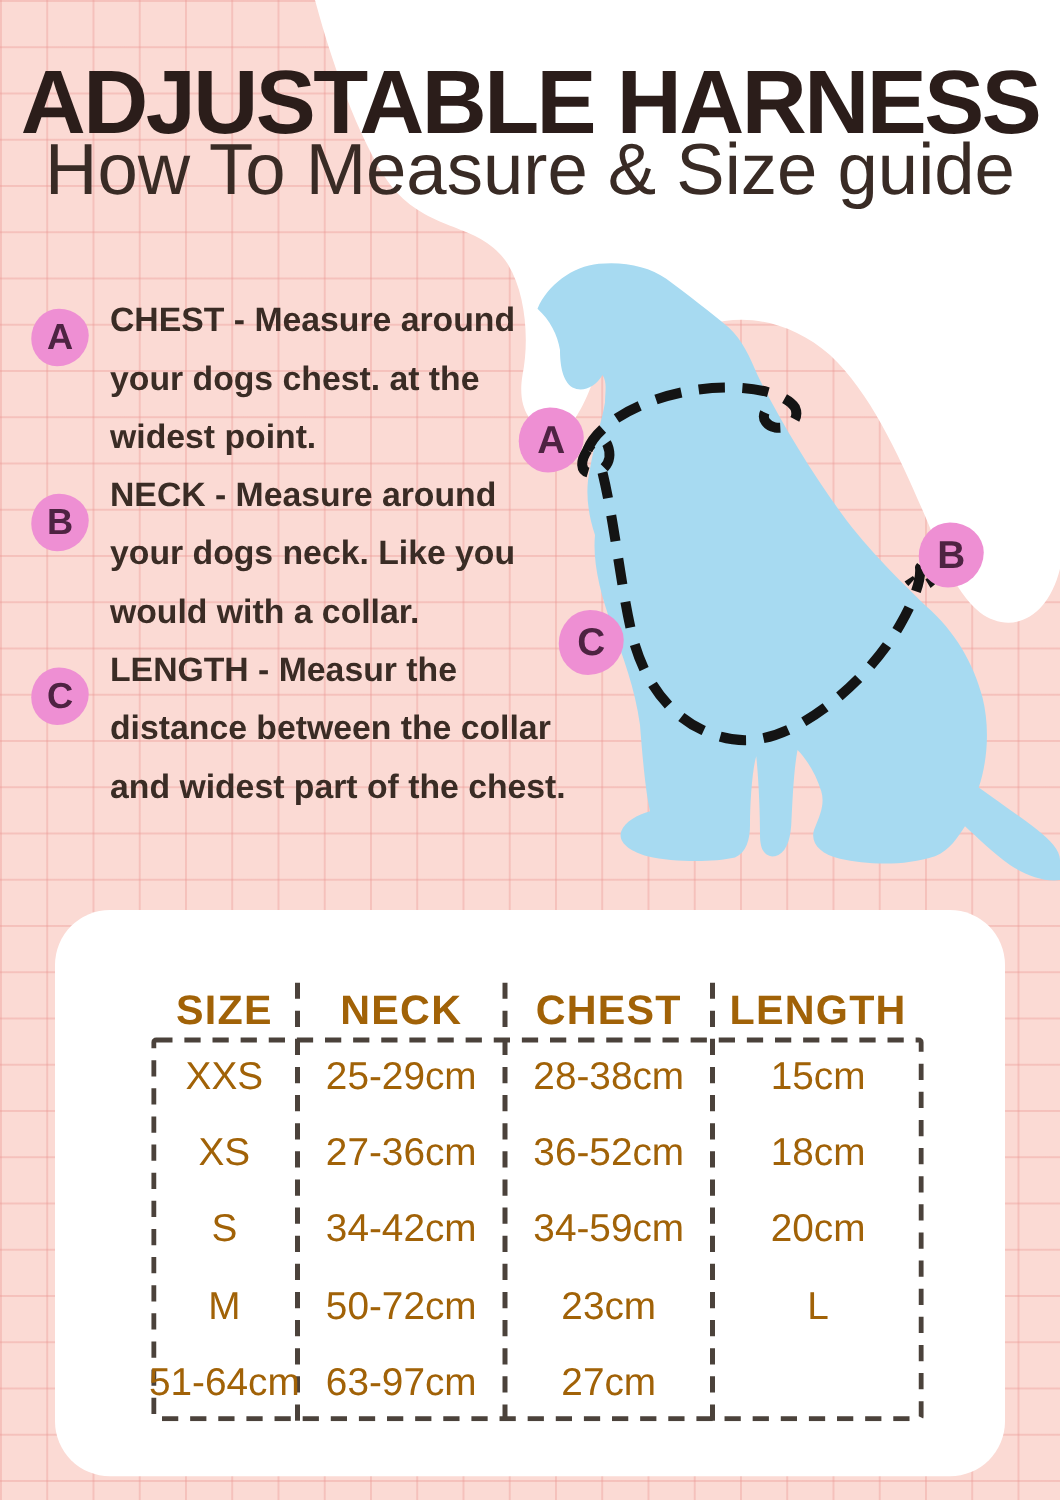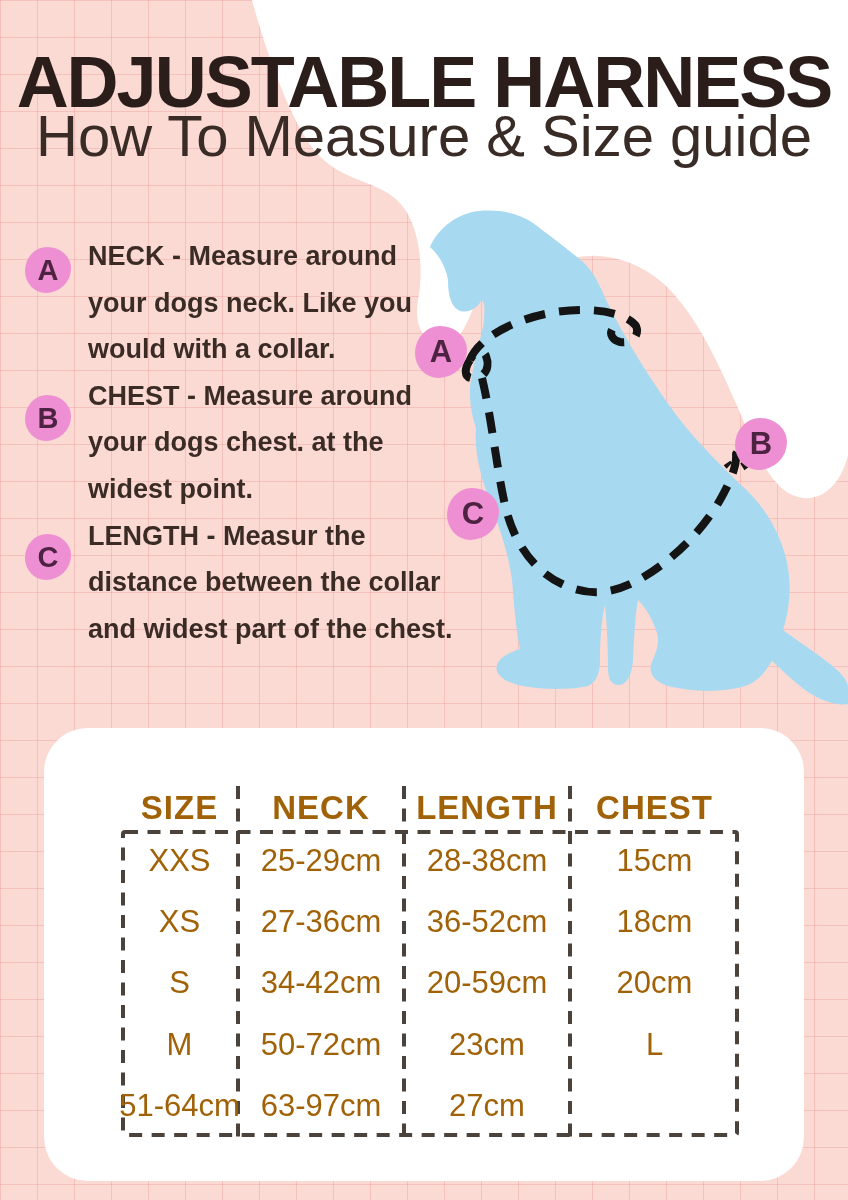--- a/index.html
+++ b/index.html
@@ -135,28 +135,28 @@
         C 744,442 752,447 749,458
         C 745,470 733,472 727,463"></path>
     </g>
   </svg>
 
   <div class="title">ADJUSTABLE HARNESS</div>
   <div class="subtitle">How To Measure &amp; Size guide</div>
 
   <div class="instructions">
     <div>
+      <div class="instr-line">CHEST - Measure around</div>
+      <div class="instr-line">your dogs chest. at the</div>
+      <div class="instr-line">widest point.</div>
+    </div>
+    <div>
       <div class="instr-line">NECK - Measure around</div>
       <div class="instr-line">your dogs neck. Like you</div>
       <div class="instr-line">would with a collar.</div>
-    </div>
-    <div>
-      <div class="instr-line">CHEST - Measure around</div>
-      <div class="instr-line">your dogs chest. at the</div>
-      <div class="instr-line">widest point.</div>
     </div>
     <div>
       <div class="instr-line">LENGTH - Measur the</div>
       <div class="instr-line">distance between the collar</div>
       <div class="instr-line">and widest part of the chest.</div>
     </div>
   </div>
 
   <div class="badge small badge-a-list">A</div>
   <div class="badge small badge-b-list">B</div>
@@ -170,36 +170,36 @@
     <div class="table-wrap">
       <svg class="table-lines" width="618" height="351" viewBox="0 0 618 351" fill="none" stroke="#4b423b" stroke-width="4" stroke-dasharray="13 9.5">
         <rect x="2" y="46" width="614" height="303" rx="2"></rect>
         <line x1="117" y1="0" x2="117" y2="351"></line>
         <line x1="283" y1="0" x2="283" y2="351"></line>
         <line x1="449" y1="0" x2="449" y2="351"></line>
       </svg>
       <div class="size-table">
         <div class="cell head">SIZE</div>
         <div class="cell head">NECK</div>
+        <div class="cell head">CHEST</div>
         <div class="cell head">LENGTH</div>
-        <div class="cell head">CHEST</div>
 
         <div class="cell">XXS</div>
         <div class="cell">25-29cm</div>
         <div class="cell">28-38cm</div>
         <div class="cell">15cm</div>
 
         <div class="cell">XS</div>
         <div class="cell">27-36cm</div>
         <div class="cell">36-52cm</div>
         <div class="cell">18cm</div>
 
         <div class="cell">S</div>
         <div class="cell">34-42cm</div>
-        <div class="cell">20-59cm</div>
+        <div class="cell">34-59cm</div>
         <div class="cell">20cm</div>
 
         <div class="cell">M</div>
         <div class="cell">50-72cm</div>
         <div class="cell">23cm</div>
 
         <div class="cell">L</div>
         <div class="cell">51-64cm</div>
         <div class="cell">63-97cm</div>
         <div class="cell">27cm</div>

